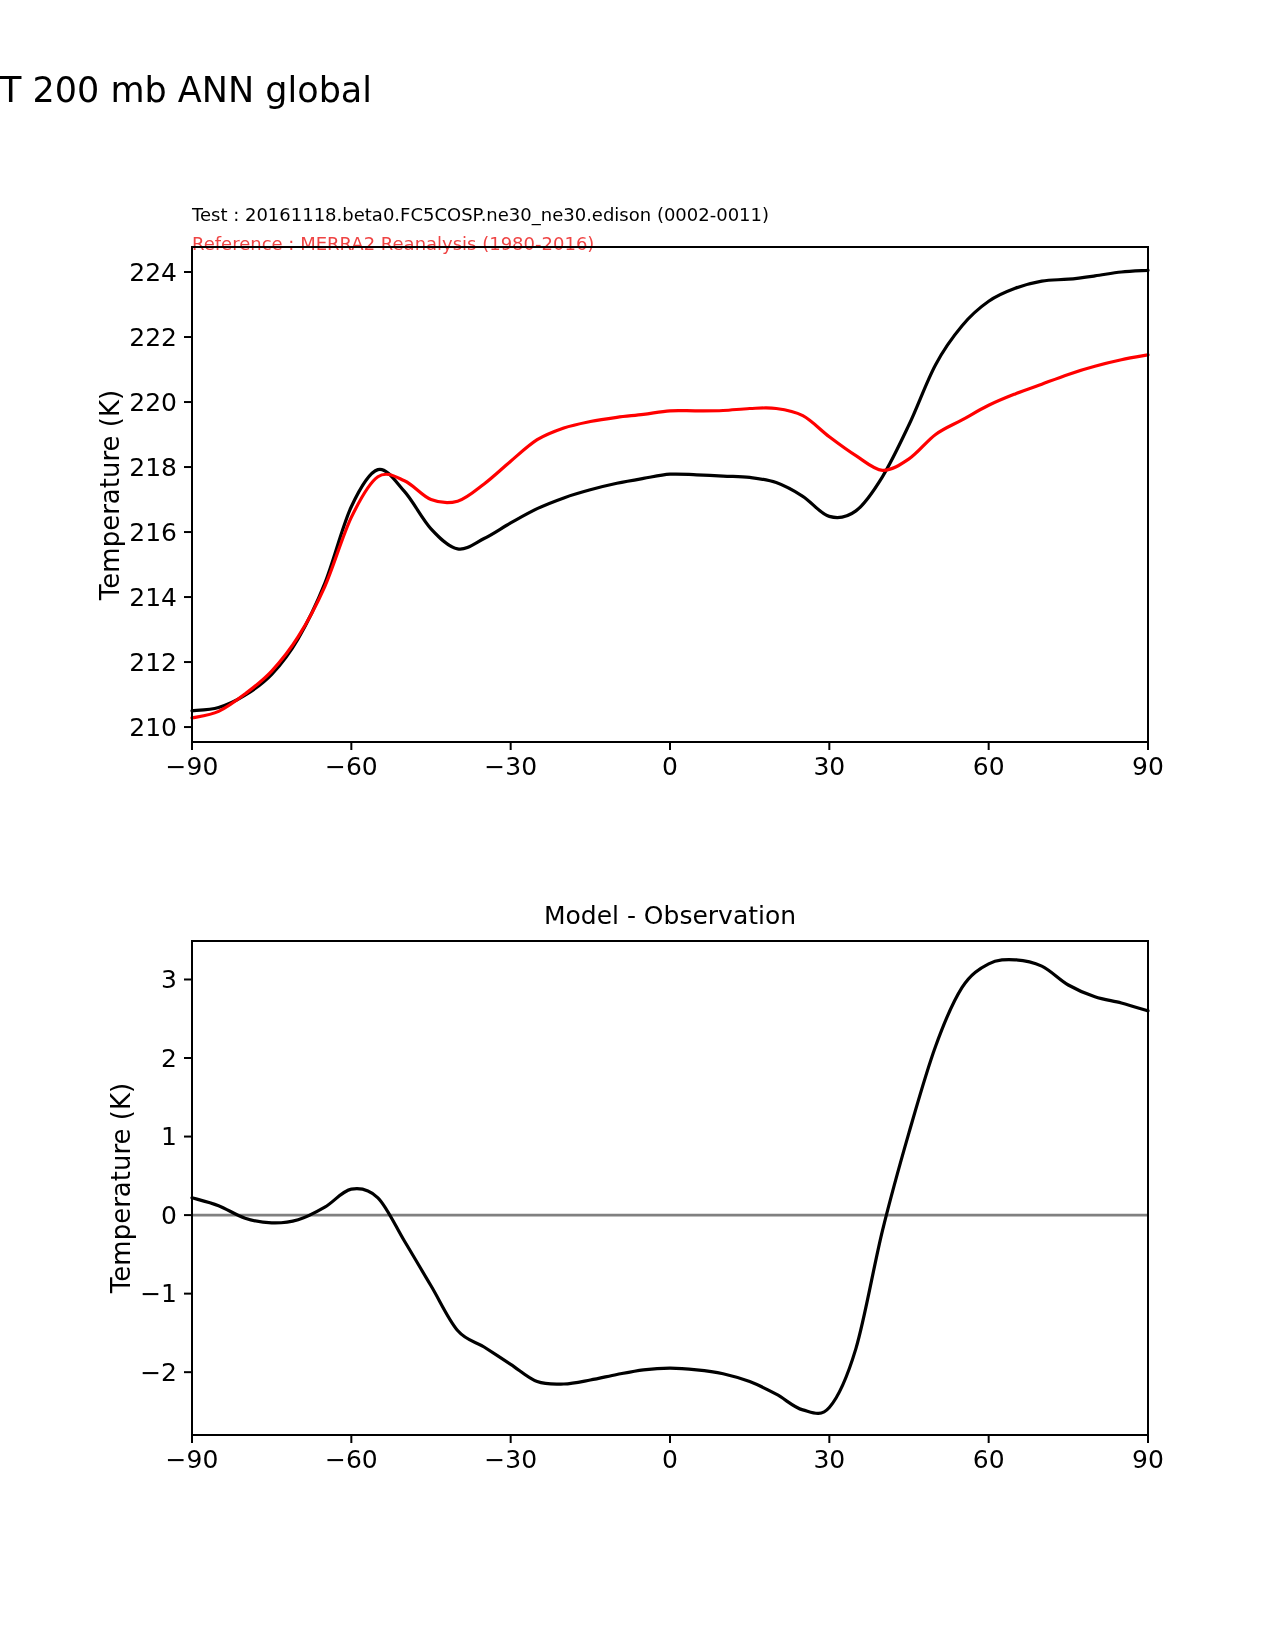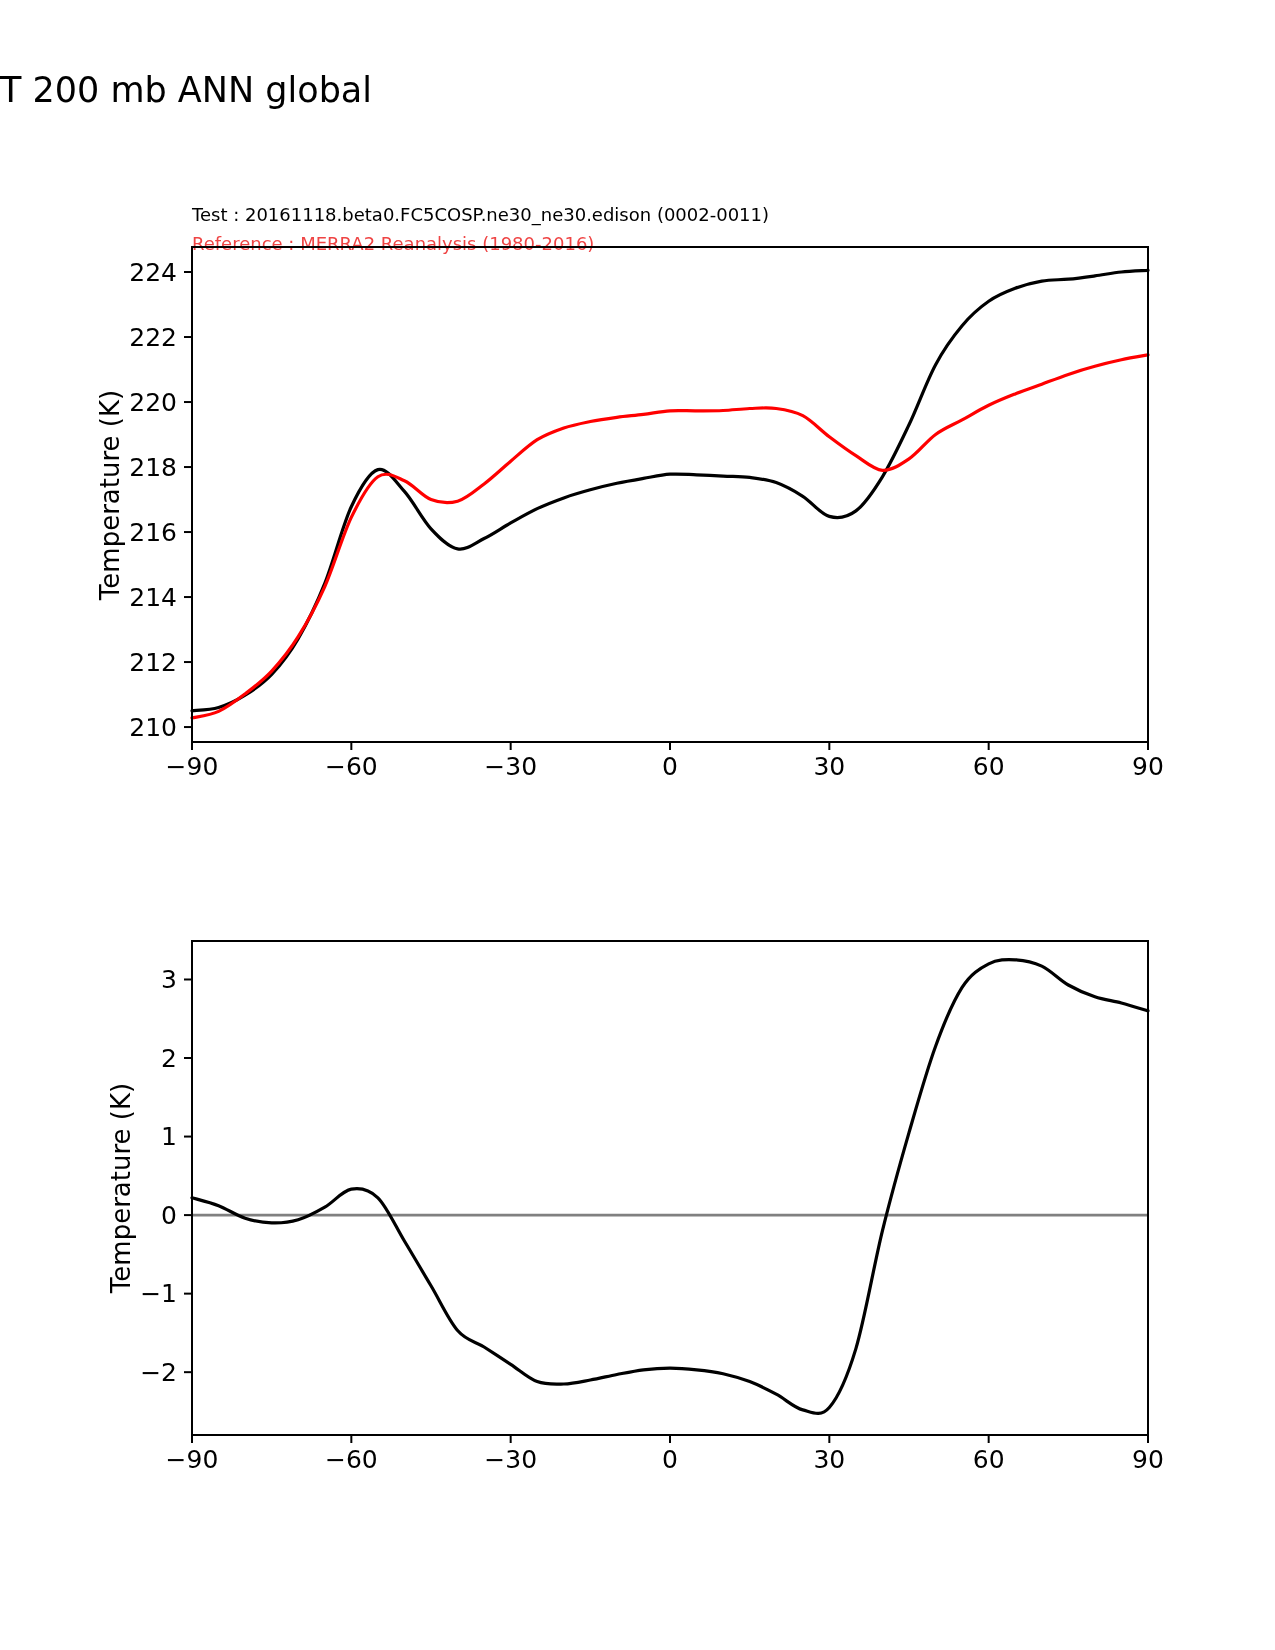--- a/index.html
+++ b/index.html
@@ -58,20 +58,21 @@
       <text x="177" y="402.03282994090625" text-anchor="end" dominant-baseline="central" class="tick-label">220</text>
       <line x1="192" x2="184" y1="337.02954694681574" y2="337.02954694681574" stroke="#000000" stroke-width="2"></line>
       <text x="177" y="337.02954694681574" text-anchor="end" dominant-baseline="central" class="tick-label">222</text>
       <line x1="192" x2="184" y1="272.0262639527252" y2="272.0262639527252" stroke="#000000" stroke-width="2"></line>
       <text x="177" y="272.0262639527252" text-anchor="end" dominant-baseline="central" class="tick-label">224</text>
       <path d="M192.0,710.8C196.4,710.3 209.7,710.1 218.6,707.5C227.4,704.9 236.3,700.7 245.1,695.2C254.0,689.7 262.8,683.8 271.7,674.4C280.5,665.0 289.4,653.8 298.2,638.6C307.1,623.5 315.9,605.4 324.8,583.4C333.6,561.4 342.5,525.6 351.3,506.7C360.2,487.7 369.0,472.2 377.9,469.6C386.7,467.1 395.6,481.6 404.4,491.4C413.3,501.3 422.1,519.2 431.0,528.8C439.9,538.4 448.7,547.3 457.6,548.9C466.4,550.6 475.3,542.9 484.1,538.5C493.0,534.2 501.8,527.9 510.7,522.9C519.5,518.0 528.4,512.8 537.2,508.6C546.1,504.5 554.9,501.1 563.8,497.9C572.6,494.8 581.5,492.2 590.3,489.8C599.2,487.3 608.0,485.2 616.9,483.3C625.7,481.4 634.6,479.9 643.4,478.4C652.3,476.9 661.1,474.8 670.0,474.2C678.9,473.6 687.7,474.5 696.6,474.8C705.4,475.2 714.3,475.7 723.1,476.1C732.0,476.6 740.8,476.4 749.7,477.4C758.5,478.5 767.4,479.5 776.2,482.6C785.1,485.8 793.9,490.7 802.8,496.3C811.6,501.9 820.5,514.0 829.3,516.4C838.2,518.9 847.0,517.5 855.9,510.9C864.7,504.3 873.6,491.1 882.4,476.8C891.3,462.4 900.1,443.5 909.0,424.8C917.9,406.1 926.7,381.2 935.6,364.7C944.4,348.1 953.3,336.2 962.1,325.7C971.0,315.1 979.8,307.5 988.7,301.3C997.5,295.0 1006.4,291.6 1015.2,288.3C1024.1,284.9 1032.9,282.6 1041.8,281.1C1050.6,279.6 1059.5,280.0 1068.3,279.2C1077.2,278.3 1086.0,277.1 1094.9,275.9C1103.7,274.7 1112.6,272.9 1121.4,272.0C1130.3,271.1 1143.6,270.7 1148.0,270.4" fill="none" stroke="#000000" stroke-width="3.2" stroke-linecap="round" stroke-linejoin="round"></path>
       <path d="M192.0,717.9C196.4,716.9 209.7,715.5 218.6,711.4C227.4,707.4 236.3,700.6 245.1,693.9C254.0,687.2 262.8,680.7 271.7,671.1C280.5,661.6 289.4,650.8 298.2,636.7C307.1,622.6 315.9,606.5 324.8,586.6C333.6,566.8 342.5,535.7 351.3,517.4C360.2,499.1 369.0,482.9 377.9,476.8C386.7,470.7 395.6,476.9 404.4,480.7C413.3,484.5 422.1,496.1 431.0,499.5C439.9,503.0 448.7,503.8 457.6,501.2C466.4,498.6 475.3,490.6 484.1,483.9C493.0,477.3 501.8,468.6 510.7,461.2C519.5,453.8 528.4,445.3 537.2,439.7C546.1,434.2 554.9,431.1 563.8,428.0C572.6,425.0 581.5,423.3 590.3,421.5C599.2,419.7 608.0,418.5 616.9,417.3C625.7,416.1 634.6,415.5 643.4,414.4C652.3,413.3 661.1,411.4 670.0,410.8C678.9,410.2 687.7,410.9 696.6,410.8C705.4,410.8 714.3,410.9 723.1,410.5C732.0,410.1 740.8,408.9 749.7,408.5C758.5,408.2 767.4,407.3 776.2,408.5C785.1,409.7 793.9,411.0 802.8,415.7C811.6,420.4 820.5,430.1 829.3,436.8C838.2,443.5 847.0,450.1 855.9,455.7C864.7,461.2 873.6,469.7 882.4,470.3C891.3,470.8 900.1,464.9 909.0,458.9C917.9,453.0 926.7,441.0 935.6,434.5C944.4,428.0 953.3,424.8 962.1,419.9C971.0,415.0 979.8,409.6 988.7,405.3C997.5,400.9 1006.4,397.4 1015.2,393.9C1024.1,390.4 1032.9,387.4 1041.8,384.2C1050.6,380.9 1059.5,377.4 1068.3,374.4C1077.2,371.4 1086.0,368.7 1094.9,366.3C1103.7,363.8 1112.6,361.7 1121.4,359.8C1130.3,357.9 1143.6,355.7 1148.0,354.9" fill="none" stroke="#ff0000" stroke-width="3.2" stroke-linecap="round" stroke-linejoin="round"></path>
       <rect x="192" y="247" width="956" height="495" fill="none" stroke="#000000" stroke-width="2"></rect>
     </svg>
 
+  <div class="chart2-title">Model - Observation</div>
   <div class="ylab ylab2">Temperature (K)</div>
 
   <svg id="chart2" class="chart" viewBox="0 0 1275 1650" xmlns="http://www.w3.org/2000/svg">
       <line x1="192" x2="1148" y1="1215.1" y2="1215.1" stroke="#808080" stroke-width="2.8"></line>
       <line x1="192" x2="192" y1="1435" y2="1443" stroke="#000000" stroke-width="2"></line>
       <text x="192" y="1450" text-anchor="middle" dominant-baseline="hanging" class="tick-label">−90</text>
       <line x1="351.3333333333333" x2="351.3333333333333" y1="1435" y2="1443" stroke="#000000" stroke-width="2"></line>
       <text x="351.3333333333333" y="1450" text-anchor="middle" dominant-baseline="hanging" class="tick-label">−60</text>
       <line x1="510.66666666666663" x2="510.66666666666663" y1="1435" y2="1443" stroke="#000000" stroke-width="2"></line>
       <text x="510.66666666666663" y="1450" text-anchor="middle" dominant-baseline="hanging" class="tick-label">−30</text>

